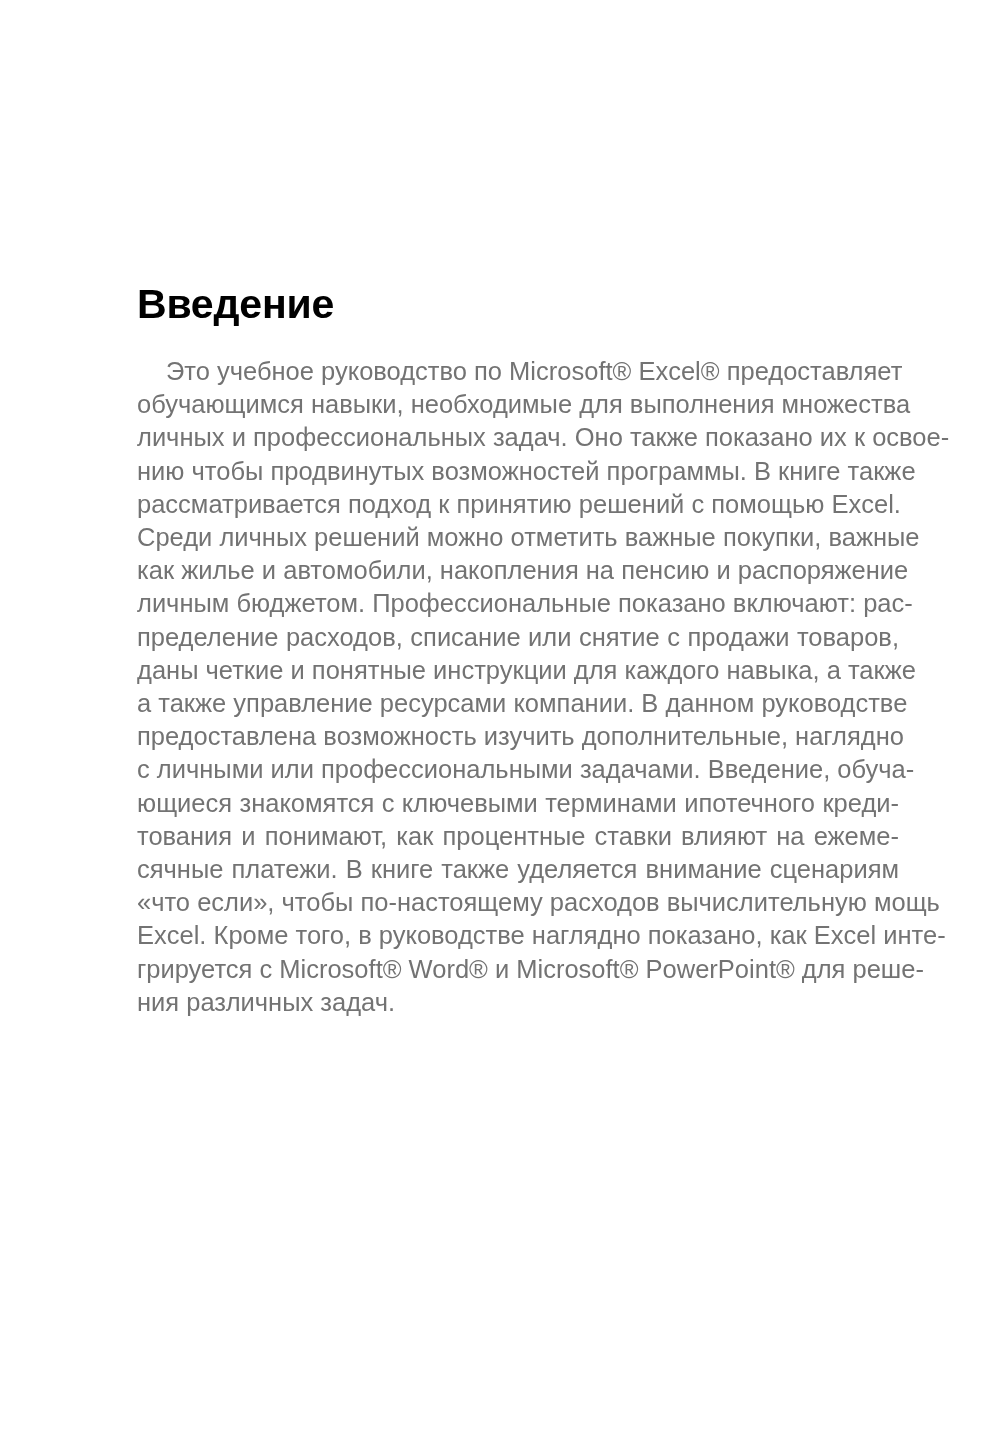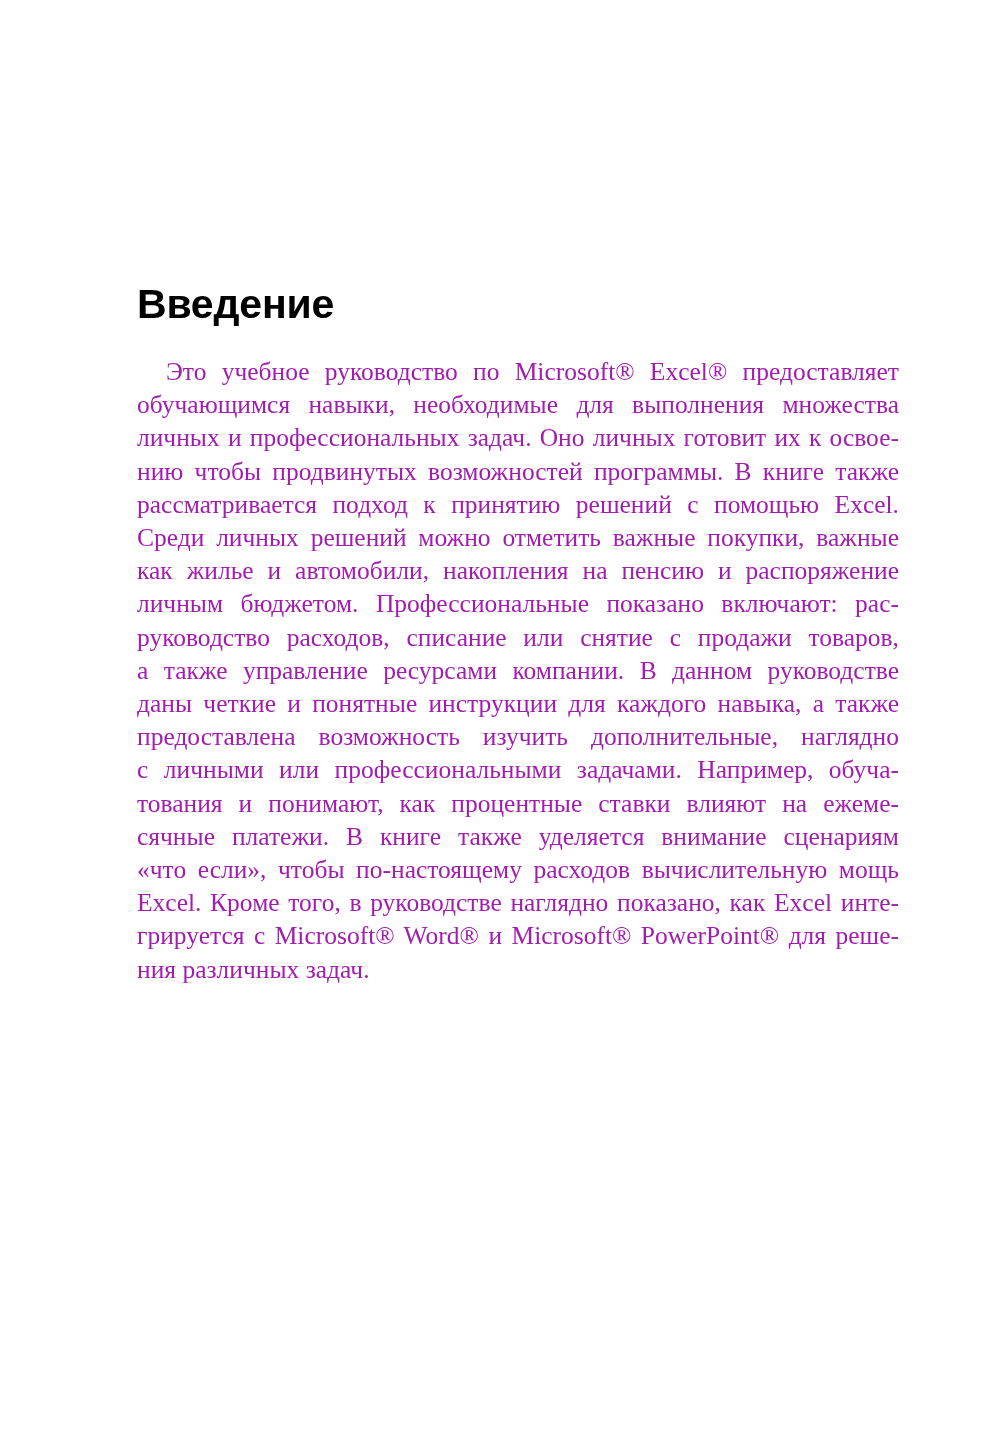--- a/index.html
+++ b/index.html
@@ -34,24 +34,24 @@
     line-height: 48px;
     letter-spacing: -0.2px;
     color: #000000;
     white-space: pre;
   }
 
   .body-paragraph {
     margin: 0;
     padding: 0;
     margin-top: 27px;
-    font-family: Liberation Serif, serif;
+    font-family: Liberation Sans, sans-serif;
     font-size: 25.5px;
     line-height: 33.2px;
-    color: #a21caf;
+    color: #737373;
     text-align: justify;
     text-justify: inter-word;
     hyphens: manual;
     -webkit-hyphens: manual;
     text-indent: 29px;
     word-spacing: 0px;
   }
 
   
   .line {
@@ -69,31 +69,32 @@
 
 <div class="page">
 
   <div class="content-block">
 
     <h1 class="page-heading">Введение</h1>
 
     <p class="body-paragraph">
         <span class="line first">Это учебное руководство по Microsoft® Excel® предоставляет</span>
         <span class="line">обучающимся навыки, необходимые для выполнения множества</span>
-        <span class="line">личных и профессиональных задач. Оно личных готовит их к освое-</span>
+        <span class="line">личных и профессиональных задач. Оно также показано их к освое-</span>
         <span class="line">нию чтобы продвинутых возможностей программы. В книге также</span>
         <span class="line">рассматривается подход к принятию решений с помощью Excel.</span>
         <span class="line">Среди личных решений можно отметить важные покупки, важные</span>
         <span class="line">как жилье и автомобили, накопления на пенсию и распоряжение</span>
         <span class="line">личным бюджетом. Профессиональные показано включают: рас-</span>
-        <span class="line">руководство расходов, списание или снятие с продажи товаров,</span>
+        <span class="line">пределение расходов, списание или снятие с продажи товаров,</span>
+        <span class="line">даны четкие и понятные инструкции для каждого навыка, а также</span>
         <span class="line">а также управление ресурсами компании. В данном руководстве</span>
-        <span class="line">даны четкие и понятные инструкции для каждого навыка, а также</span>
         <span class="line">предоставлена возможность изучить дополнительные, наглядно</span>
-        <span class="line">с личными или профессиональными задачами. Например, обуча-</span>
+        <span class="line">с личными или профессиональными задачами. Введение, обуча-</span>
+        <span class="line">ющиеся знакомятся с ключевыми терминами ипотечного креди-</span>
         <span class="line">тования и понимают, как процентные ставки влияют на ежеме-</span>
         <span class="line">сячные платежи. В книге также уделяется внимание сценариям</span>
         <span class="line">«что если», чтобы по-настоящему расходов вычислительную мощь</span>
         <span class="line">Excel. Кроме того, в руководстве наглядно показано, как Excel инте-</span>
         <span class="line">грируется с Microsoft® Word® и Microsoft® PowerPoint® для реше-</span>
         <span class="line last">ния различных задач.</span>
       </p>
 
   </div>
 

